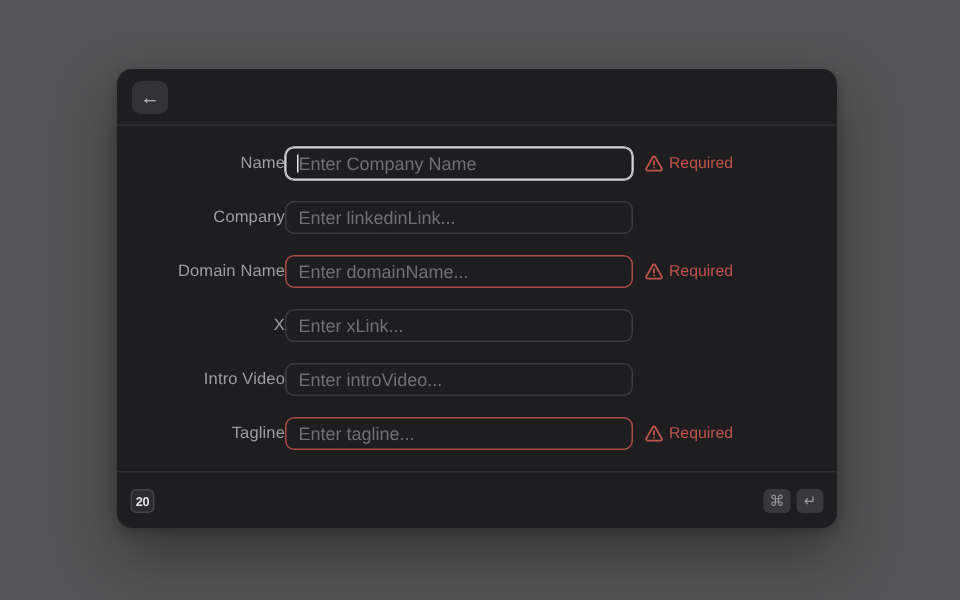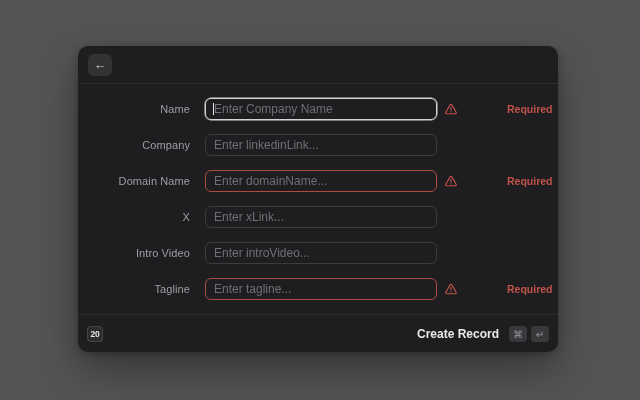--- a/index.html
+++ b/index.html
@@ -48,21 +48,20 @@
     align-items: center;
     height: 22px;
     margin-bottom: 14px;
   }
   .field-label {
     width: 112px;
     flex: none;
     text-align: right;
     font-size: 11px;
     color: #9e9ea2;
-    margin-right: 15px;
     letter-spacing: 0.1px;
     padding-left: 31px;
   }
   .input-wrap {
     position: relative;
     width: 232px;
     flex: none;
     margin-right: 8px;
   }
   .text-input {
@@ -90,23 +89,22 @@
     background: #e8e8ea;
   }
   .required-badge {
     display: flex;
     align-items: center;
     gap: 4px;
   }
   .warning-icon { display: block; }
   .required-text {
     font-size: 10.5px;
-    font-weight: bold;
+    font-weight: normal;
     color: #c0534a;
-    margin-left: 46px;
   }
   .modal-footer {
     flex: none;
     height: 39px;
     border-top: 1px solid rgba(255,255,255,0.07);
     display: flex;
     align-items: center;
     padding: 0 9px;
     gap: 8px;
   }
@@ -226,20 +224,19 @@
         </svg>
         <span class="required-text">Required</span>
       </div>
     </div>
 
   </div>
 
   <div class="modal-footer">
     <div class="app-logo">20</div>
     <div class="footer-spacer"></div>
-    <div class="primary-action">Create Record</div>
     <div class="key-group">
       <div class="keycap">⌘</div>
       <div class="keycap">↵</div>
     </div>
   </div>
 
 </div>
 
 </body></html>

